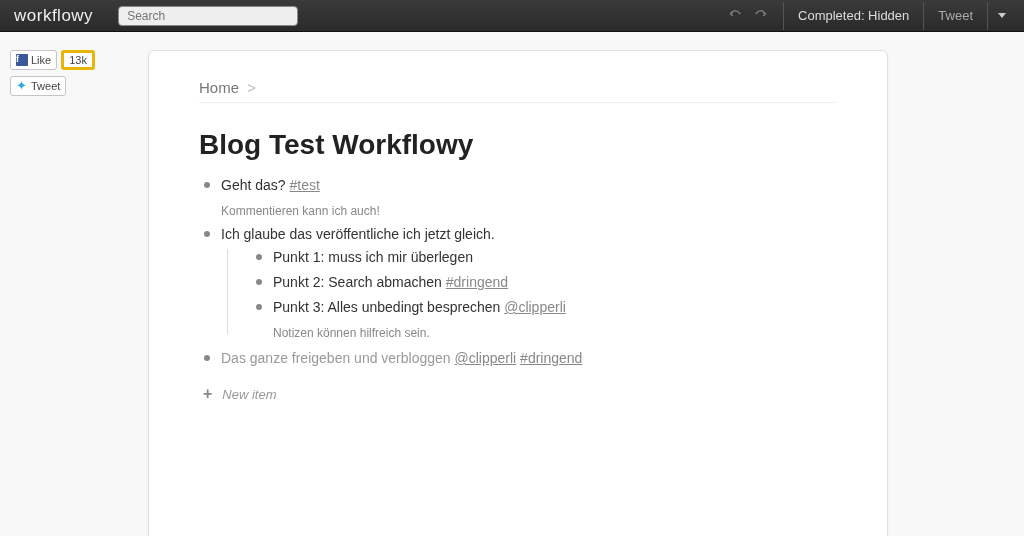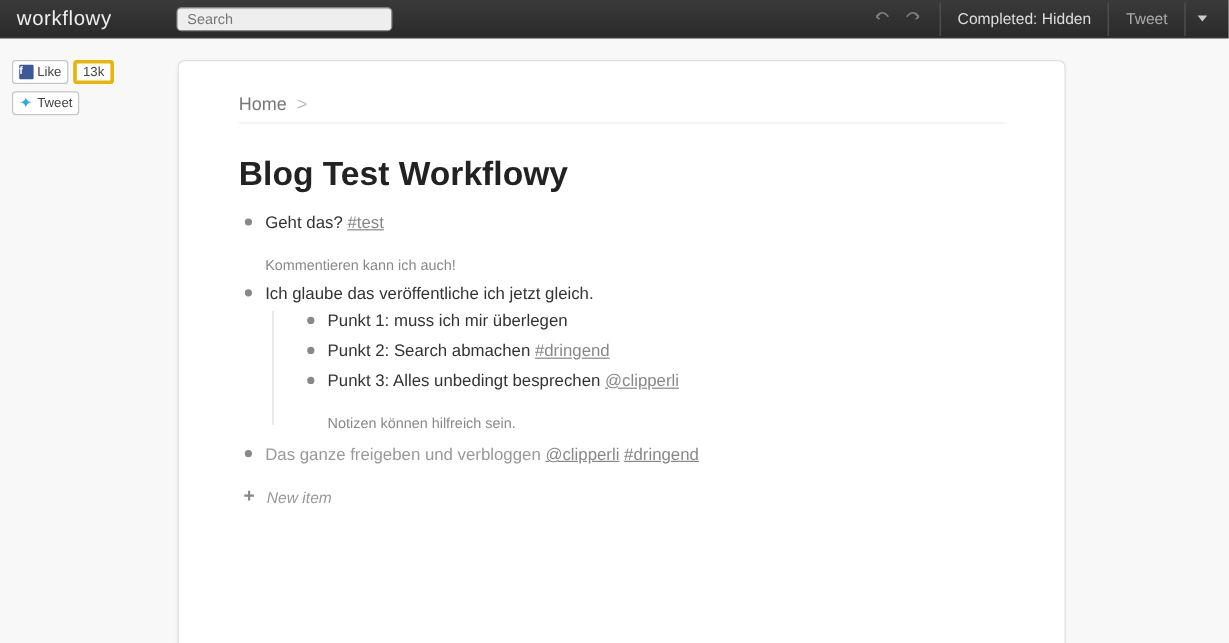--- a/index.html
+++ b/index.html
@@ -1,21 +1,21 @@
 <!DOCTYPE html>
 <html><head>
 <meta charset="utf-8">
 <style>
   * { box-sizing: border-box; margin: 0; padding: 0; }
   html, body { width: 1024px; height: 536px; font-family: "Helvetica Neue", Helvetica, Arial, sans-serif; background: #f8f8f8; overflow: hidden; }
   
   
   .topbar { height: 32px; background: linear-gradient(#3a3a3a,#2a2a2a); display: flex; align-items: center; padding: 0 8px; color: #ddd; font-size: 13px; border-bottom: 1px solid #111; }
   .brand { color: #eee; font-size: 17px; padding: 0 25px 0 6px; letter-spacing: 0.5px; }
-  .search { background: #eee; border: 1px solid #888; border-radius: 4px; height: 20px; width: 180px; font-size: 12px; padding: 0 8px; color: #666; margin-left: 29px; }
+  .search { background: #eee; border: 1px solid #888; border-radius: 4px; height: 20px; width: 180px; font-size: 12px; padding: 0 8px; color: #666; }
   .spacer { flex: 1; }
   .undo-redo { display: flex; gap: 10px; padding: 0 14px; opacity: 0.5; }
   .undo-redo svg { width: 16px; height: 12px; }
   .top-btn { height: 28px; display: flex; align-items: center; padding: 0 14px; color: #ddd; border-left: 1px solid #555; cursor: pointer; text-align: right; }
   .top-btn.saved { color: #aaa; }
   .top-btn.caret { padding: 0 10px; }
   .caret-down { width: 0; height: 0; border-left: 4px solid transparent; border-right: 4px solid transparent; border-top: 5px solid #ccc; }
   
   
   .main { display: flex; }
@@ -31,21 +31,21 @@
   .doc { width: 740px; min-height: 500px; margin: 18px 0 0 38px; background: #fff; border: 1px solid #e0e0e0; border-radius: 6px; box-shadow: 0 1px 3px rgba(0,0,0,0.05); padding: 28px 50px; }
   .crumb { font-size: 15px; color: #777; margin-bottom: 26px; padding-bottom: 6px; border-bottom: 1px solid #eee; }
   .crumb .sep { color: #bbb; margin-left: 4px; }
   .title { font-size: 28px; font-weight: 700; color: #222; margin-bottom: 12px; }
   
   ul.tree { list-style: none; padding-left: 0; }
   ul.tree ul { list-style: none; padding-left: 30px; position: relative; }
   ul.tree ul::before { content:""; position:absolute; left:6px; top:4px; bottom:10px; width:1px; background:#ddd; }
   li.item { position: relative; padding: 2px 0 2px 22px; font-size: 14px; color: #333; line-height: 1.5; }
   li.item::before { content:""; position:absolute; left:5px; top:9px; width:6px; height:6px; background:#888; border-radius:50%; }
-  .note { font-size: 12px; color: #888; margin-top: 16px; }
+  .note { font-size: 12px; color: #888; margin-top: 6px; }
   .tag { color: #888; text-decoration: underline; cursor: pointer; }
   .mention { color: #888; text-decoration: underline; cursor: pointer; }
   .muted { color: #999; }
   .new-item { display: flex; align-items: center; gap: 10px; color: #999; font-style: italic; font-size: 13px; margin-top: 14px; cursor: pointer; padding-left: 4px;}
   .plus { font-style: normal; font-size: 16px; color: #888; font-weight: bold; }
 </style>
 </head>
 <body>
 
 <div class="topbar">

